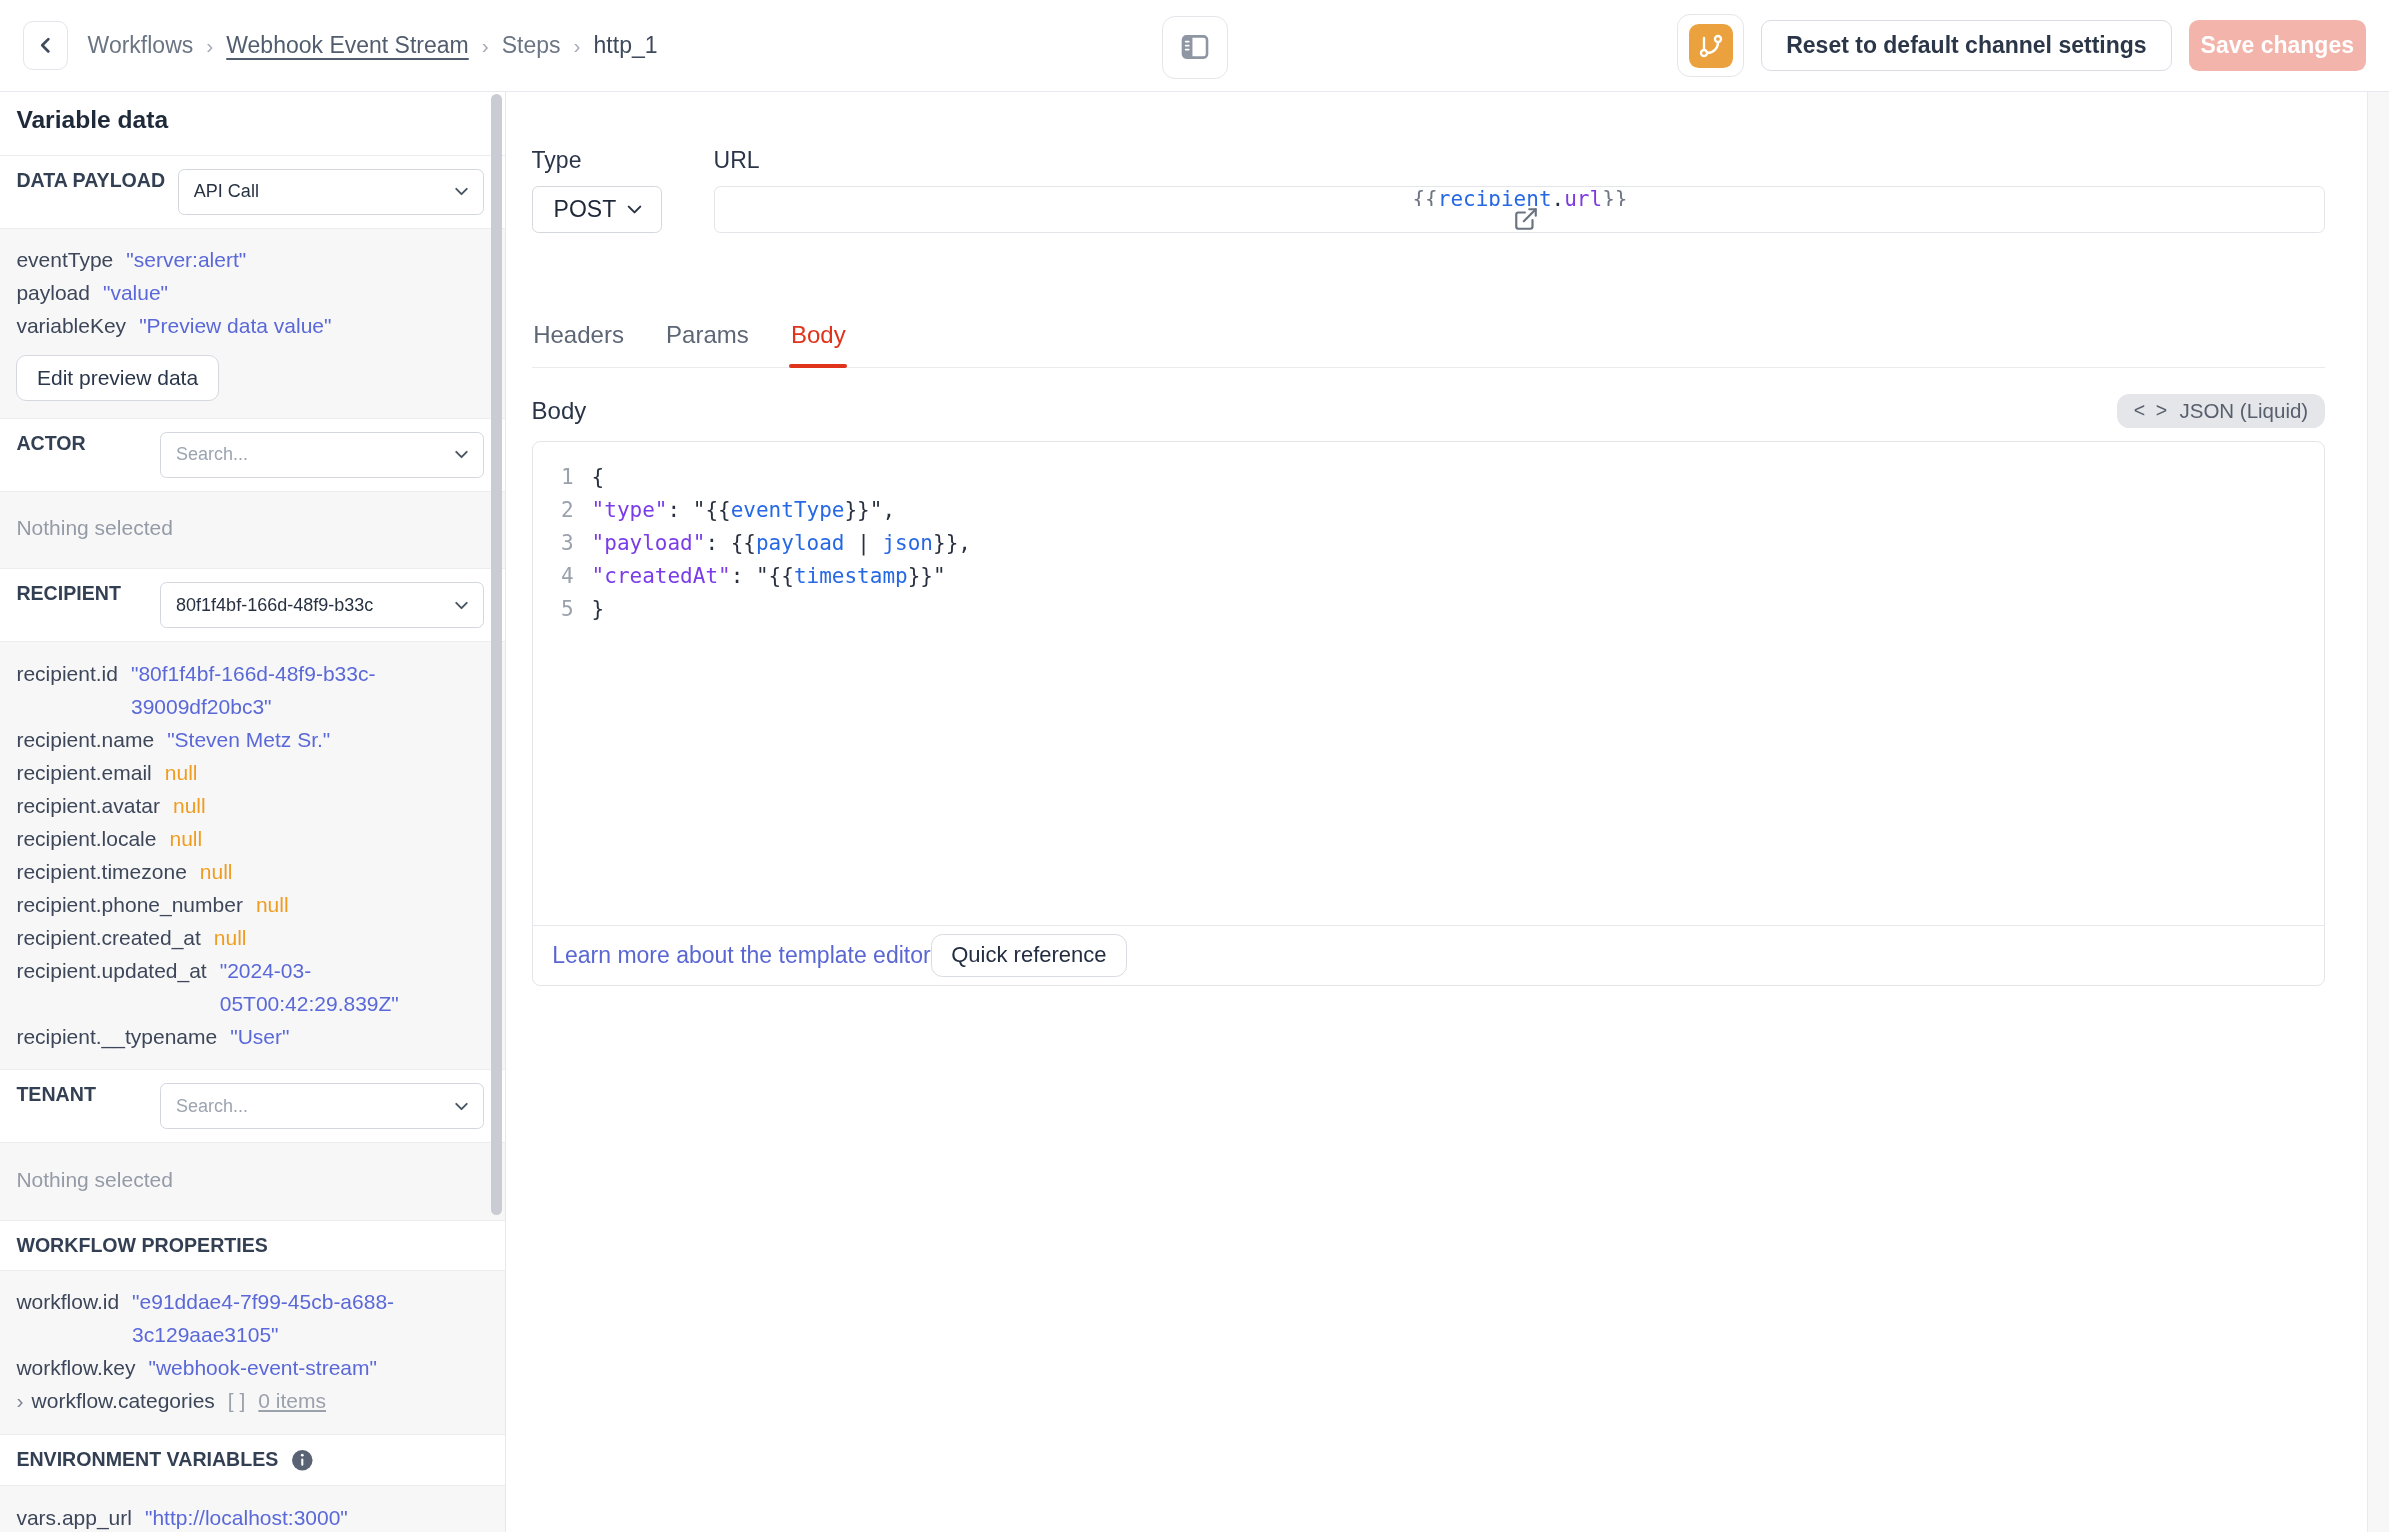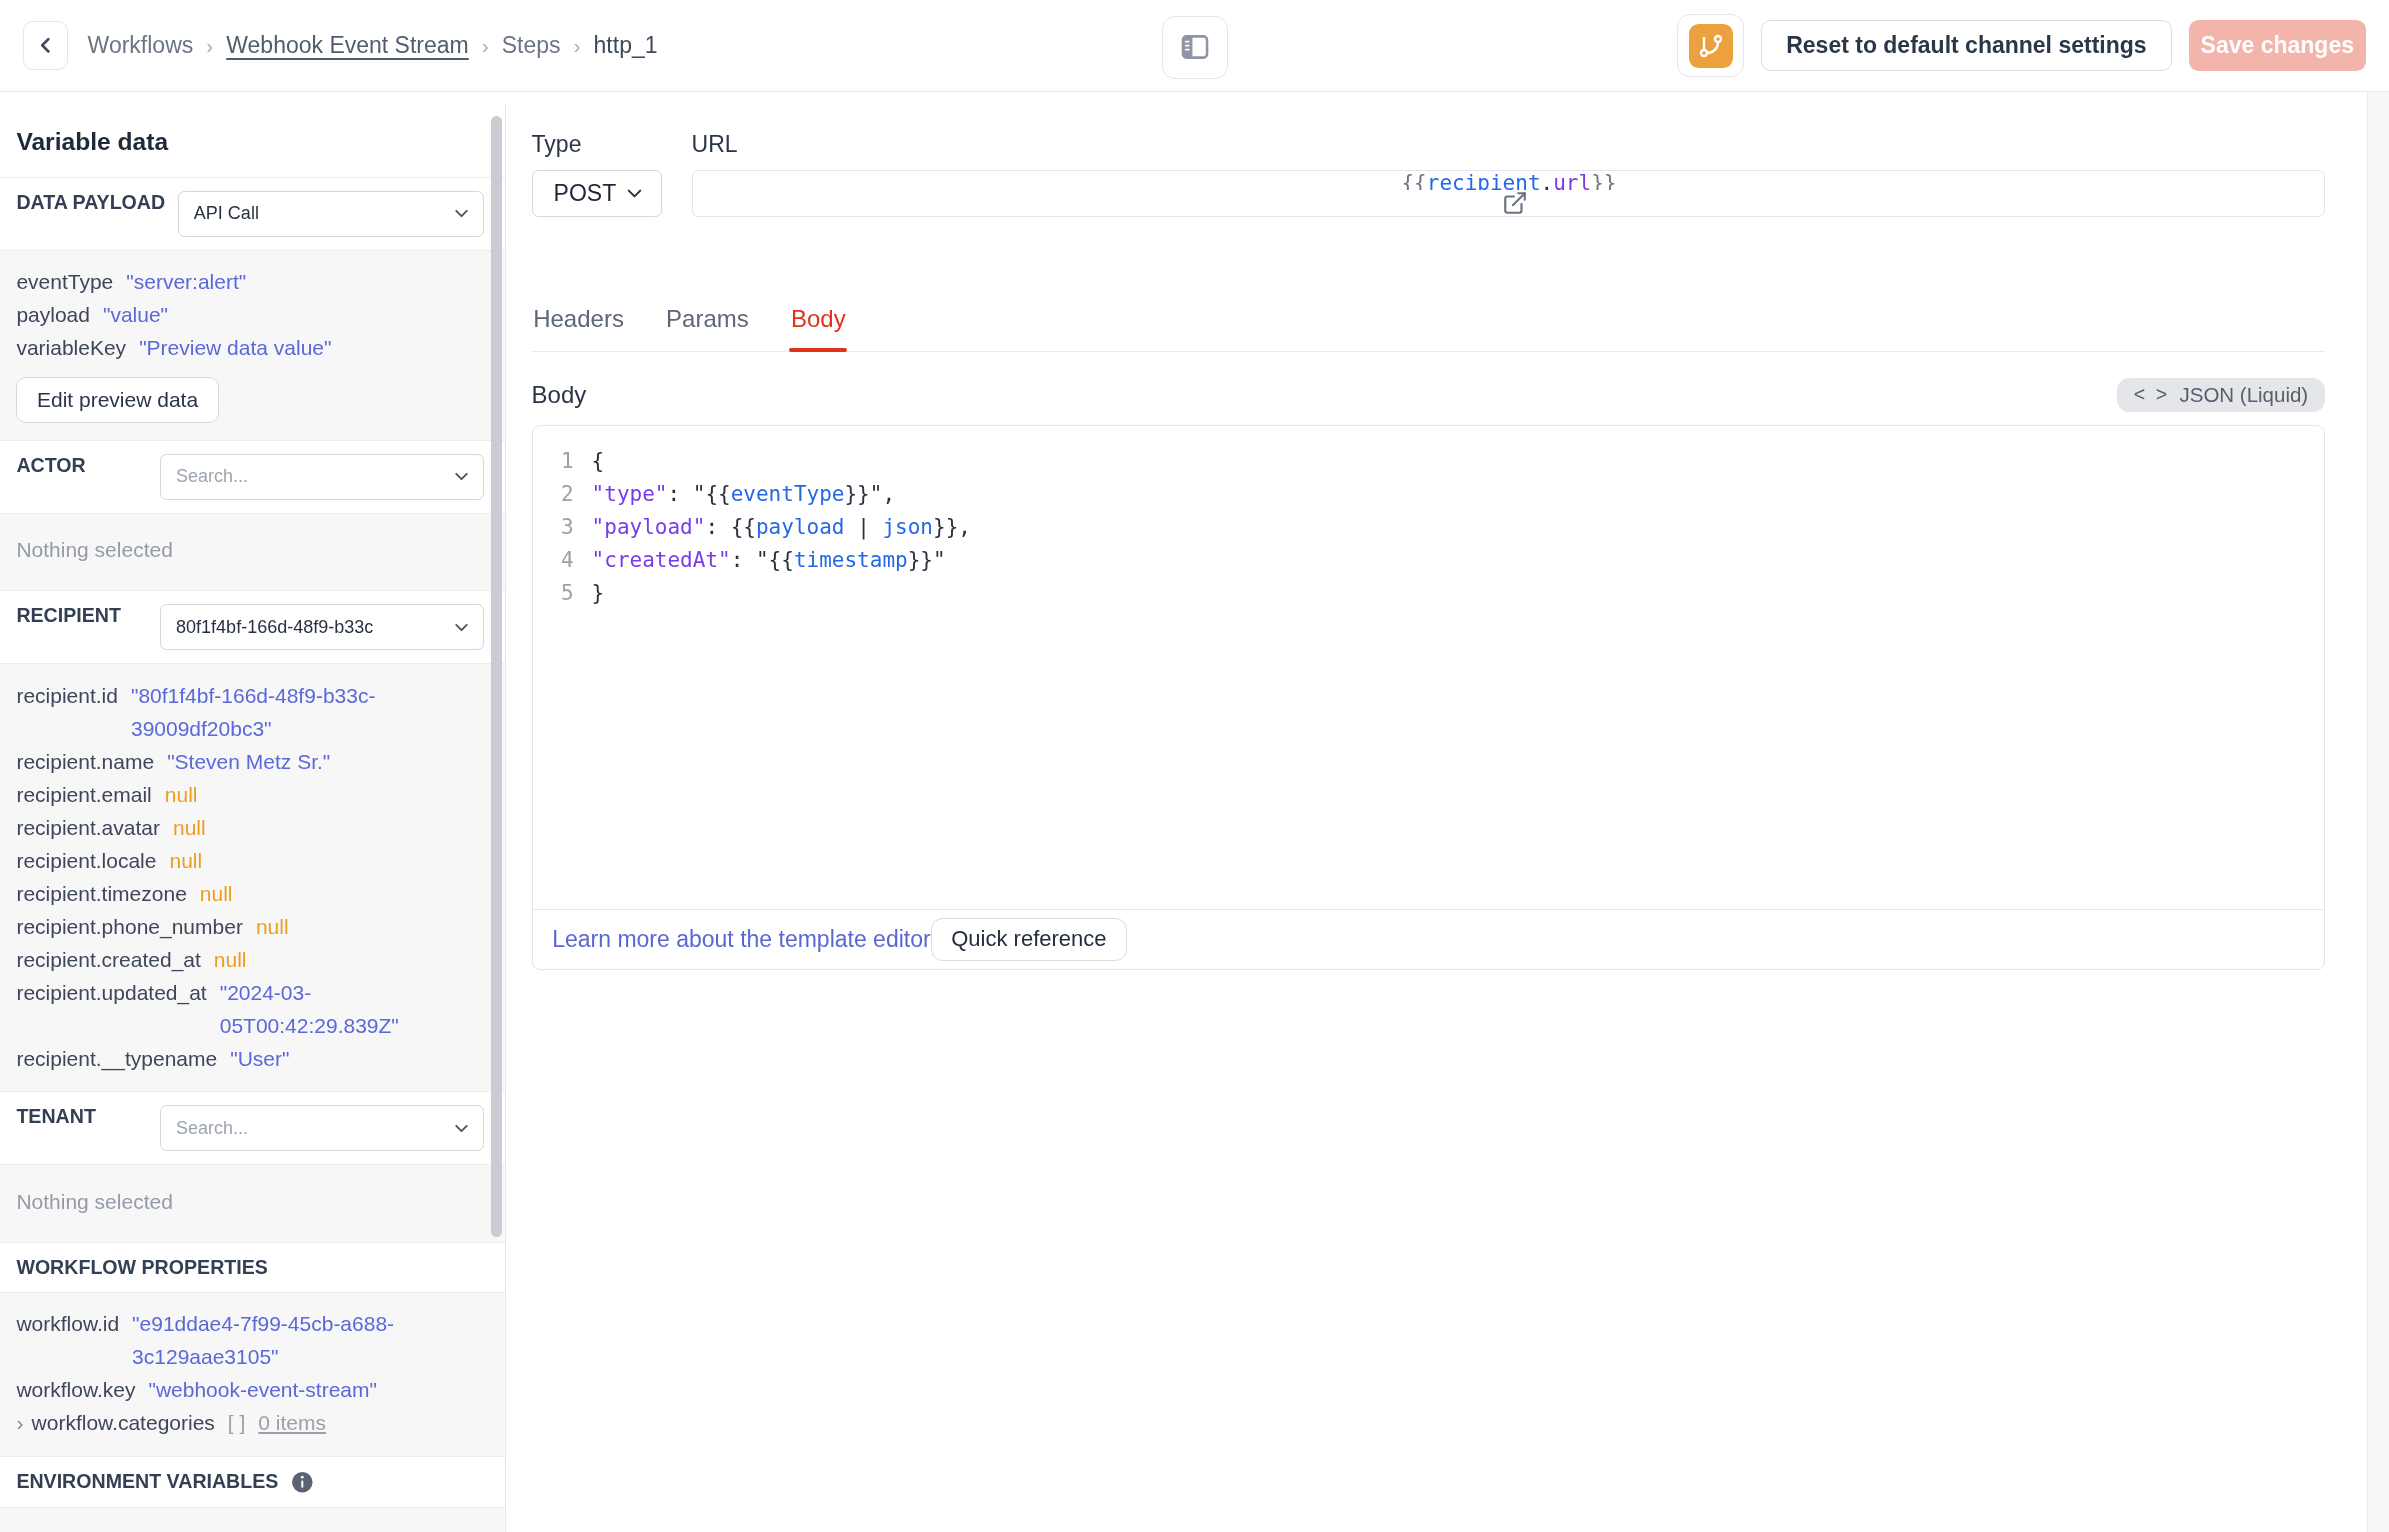--- a/index.html
+++ b/index.html
@@ -21,21 +21,21 @@
     border:0.8px solid #e4e6ea;border-radius:13px;background:#fff;display:flex;align-items:center;justify-content:center;}
   .topbar-right{margin-left:auto;display:flex;align-items:center;gap:16.4px;}
   .version-btn{width:65px;height:61px;border:0.8px solid #e4e6ea;border-radius:13px;background:#fff;
     display:flex;align-items:center;justify-content:center;}
   .version-chip{width:44px;height:44px;border-radius:9.8px;background:#eba23e;display:flex;align-items:center;justify-content:center;}
   .reset-btn{height:51px;padding:0 24.6px;border:0.8px solid #d9dce2;border-radius:9.8px;background:#fff;
     font-size:23px;font-weight:600;color:#2b3748;font-family:inherit;}
   .save-btn{height:51px;padding:0 12px;border:none;border-radius:9.8px;background:#f2b4ab;
     font-size:23px;font-weight:600;color:#fff;font-family:inherit;}
   
-  .sidebar{position:absolute;left:0;top:103px;width:506px;bottom:0;box-sizing:border-box;
+  .sidebar{position:absolute;left:0;top:81px;width:506px;bottom:0;box-sizing:border-box;
     border-right:0.8px solid #e7e8eb;background:#fff;overflow:hidden;}
   .sb-scroll{position:absolute;right:3.3px;top:13px;width:10.6px;height:1121px;border-radius:5.7px;background:#c9ccd2;z-index:6;}
   .sb-title{font-size:24.6px;font-weight:600;color:#1e2939;padding:24.6px 16.4px 21px;}
   .sb-divider{border-top:0.8px solid #ebecef;}
   .sb-row{display:flex;align-items:flex-start;padding:13px 21px 13px 16.4px;background:#fff;}
   .sb-label{font-size:19.6px;font-weight:600;color:#333f52;min-width:131px;margin-right:13px;flex-shrink:0;display:flex;align-items:center;}
   .sb-select{flex:1;height:46px;border:0.8px solid #d3d7dd;border-radius:6.5px;background:#fff;box-sizing:border-box;
     display:flex;align-items:center;justify-content:space-between;padding:0 11.5px 0 14.7px;min-width:0;cursor:pointer;}
   .sb-select-value{font-size:18px;color:#273142;white-space:nowrap;overflow:hidden;flex:1;}
   .sb-select-value.placeholder{color:#9ba4b0;}
@@ -50,21 +50,21 @@
   .sb-kv .bracket{color:#9aa1ab;margin-right:13px;}
   .sb-kv .meta{color:#9aa1ab;text-decoration:underline;}
   .sb-empty{font-size:21px;color:#949ba7;padding:9.8px 0 11.5px;}
   .sb-btn{margin-top:13px;height:46px;padding:0 19.6px;border:0.8px solid #d5d8de;border-radius:10px;background:#fff;
     font-size:21px;font-weight:500;color:#2a3649;font-family:inherit;}
   .info-badge{display:inline-flex;margin-left:11.5px;}
   
   .main{position:absolute;left:507px;top:92px;right:21px;bottom:0;overflow:hidden;background:#fff;}
   .gutter{position:absolute;right:0;top:92px;bottom:0;width:21px;background:#f7f7f8;border-left:0.8px solid #e9eaec;}
   .content{padding:39px 0 0 24.6px;width:1793px;}
-  .req-row{display:flex;gap:30px;}
+  .req-row{display:flex;gap:52px;margin-top:16px;}
   .field-label{font-size:23px;font-weight:500;color:#2b3548;margin-bottom:11.5px;}
   .type-select{width:130px;height:47px;box-sizing:border-box;border:0.8px solid #d4d7dc;border-radius:6.5px;background:#fff;
     display:flex;align-items:center;justify-content:space-between;padding:0 16.4px 0 21px;
     font-size:23px;font-weight:500;color:#1d2737;cursor:pointer;}
   .url-field{flex:1;min-width:0;}
   .url-input{height:47px;box-sizing:border-box;border:0.8px solid #e3e5e9;border-radius:6.5px;background:#fff;
     display:flex;align-items:center;padding:0 14.7px 0 16.4px;flex-direction:column;}
   .url-tokens{flex:1;font-family:"DejaVu Sans Mono",monospace;font-size:21px;white-space:pre;overflow:hidden;}
   .tok-brace{color:#6e7683;}
   .tok-pun{color:#28303f;}

